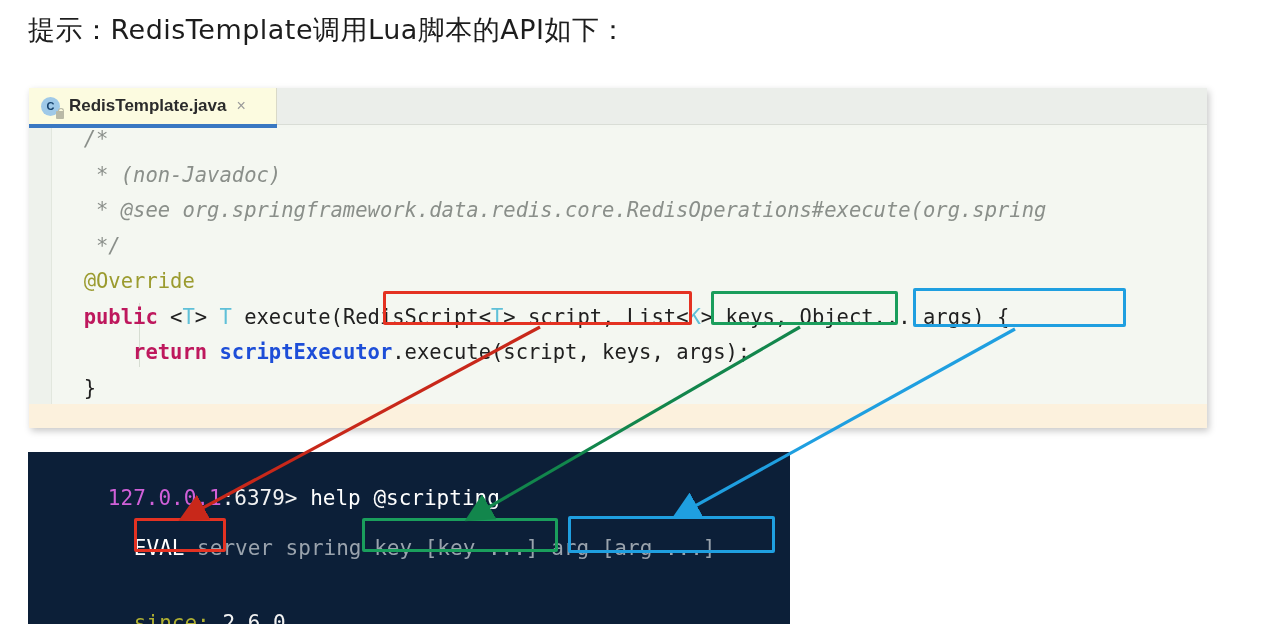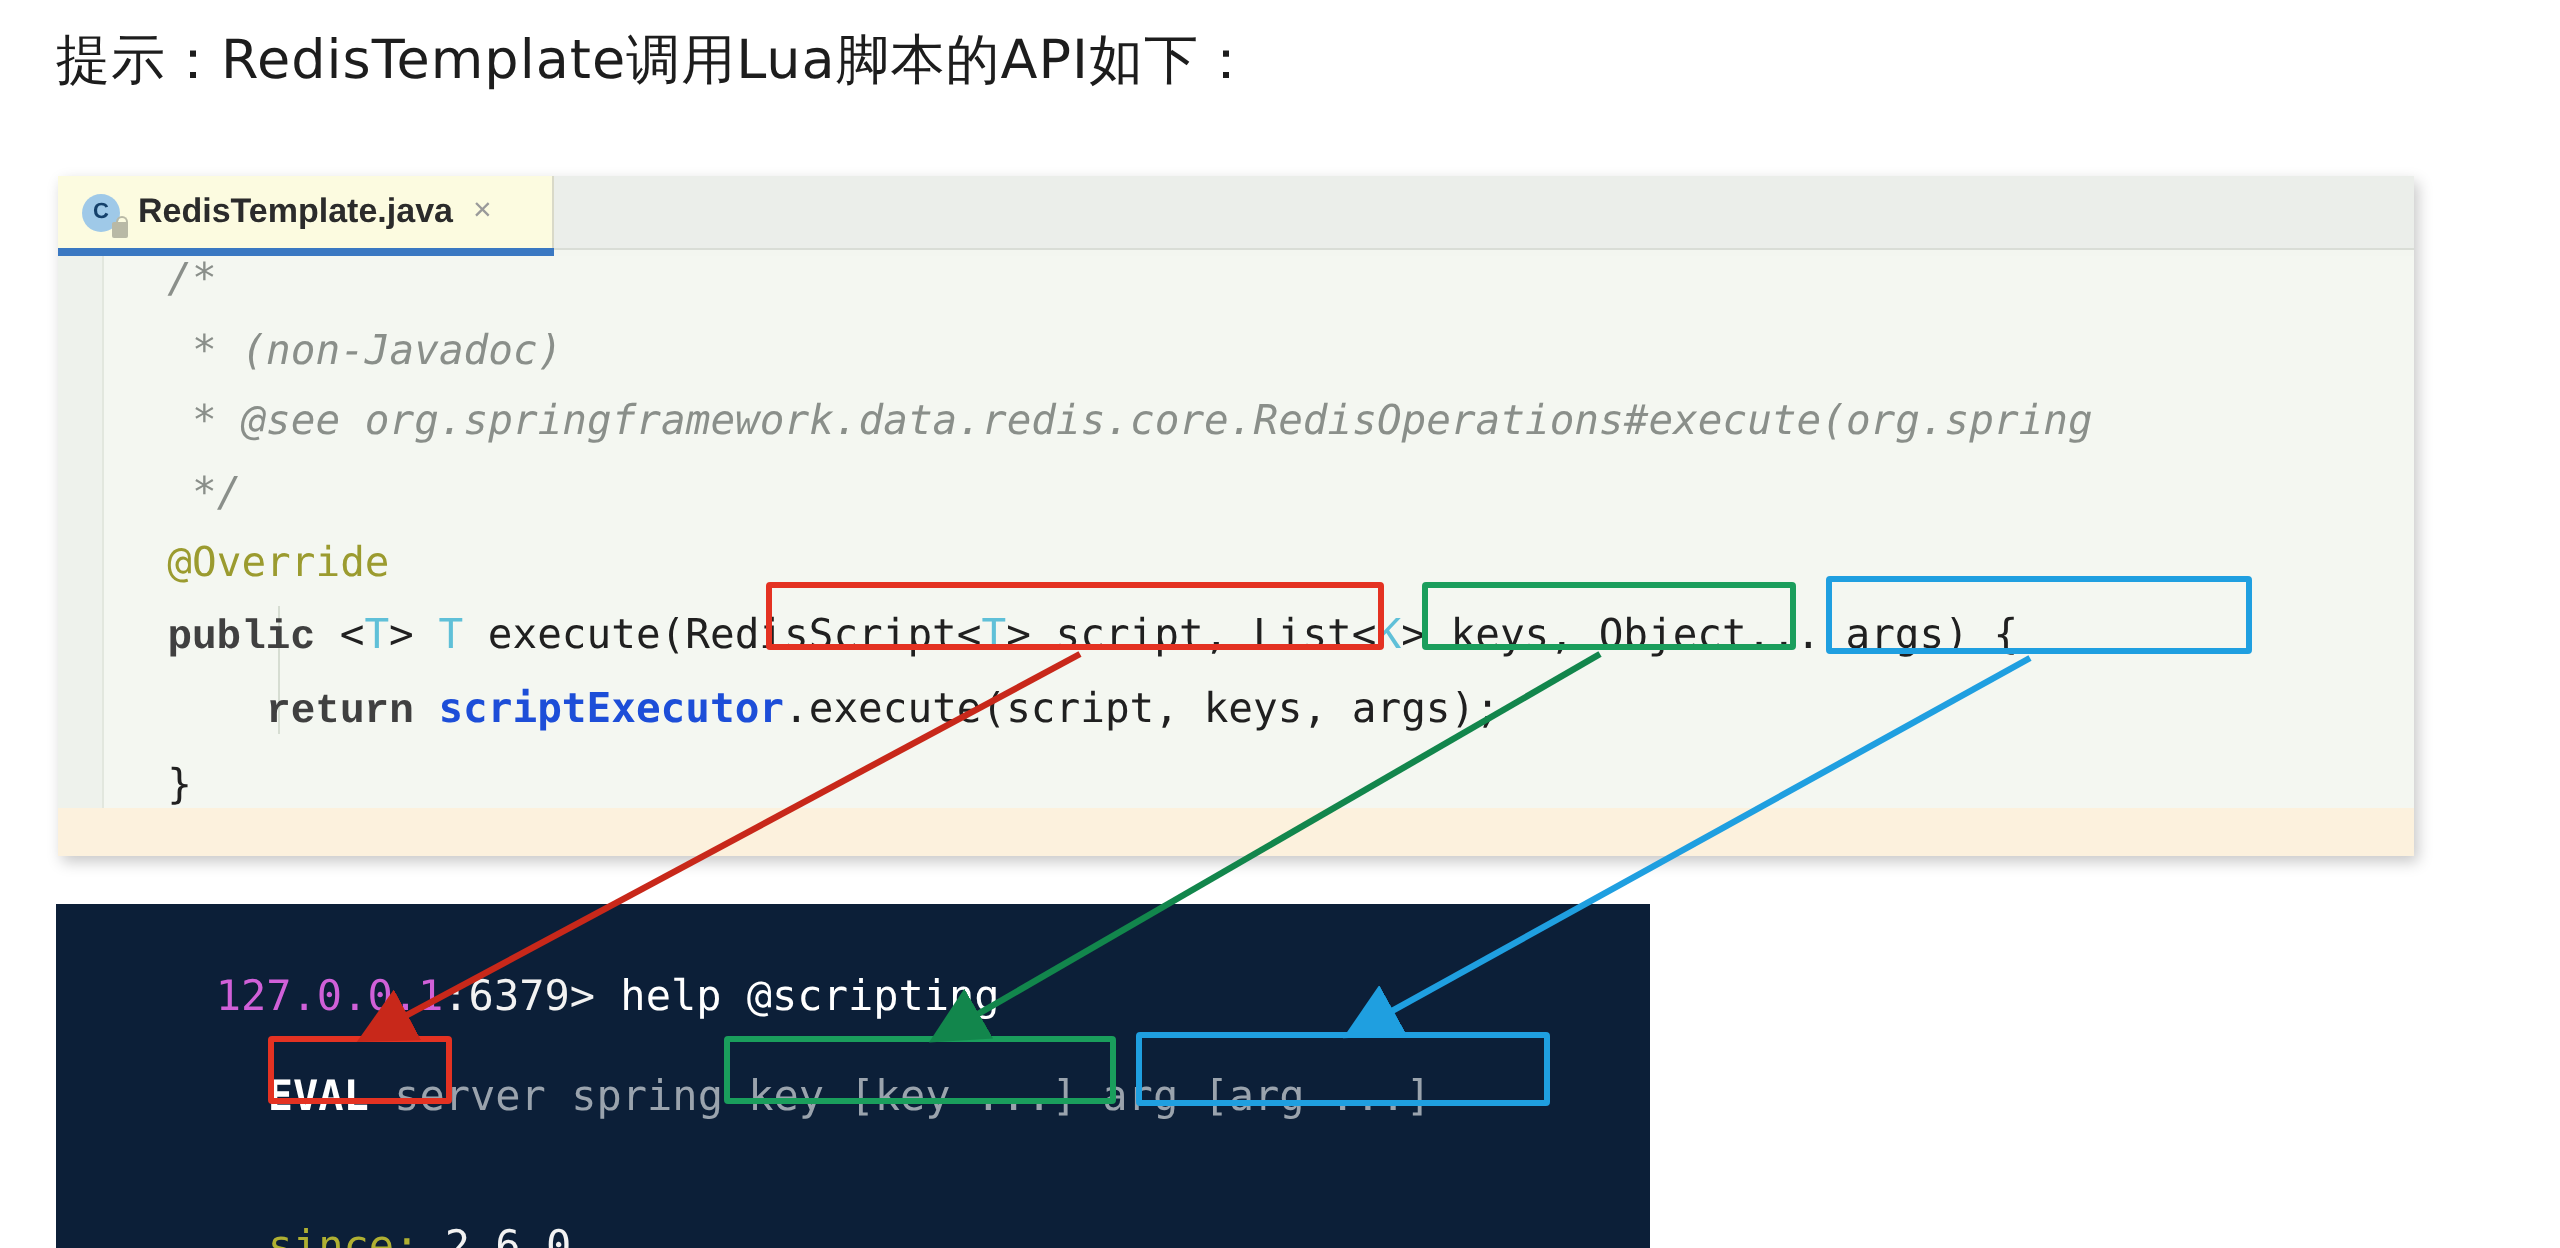--- a/index.html
+++ b/index.html
@@ -92,50 +92,49 @@
   .code{
     position:absolute;left:30px;top:-6px;
     font-family:"DejaVu Sans Mono","Liberation Mono",monospace;
     font-size:20.5px;
     line-height:35.5px;
     white-space:pre;
     color:#202020;
   }
   .cm{color:#8a8f8a;font-style:italic;}
   .ann{color:#9b9b2f;}
-  .kw{color:#404040;font-weight:bold;font-family:Liberation Mono, monospace;}
+  .kw{color:#be185d;font-weight:bold;}
   .gen{color:#5fc0d8;}
   .fld{color:#1d4ed8;font-weight:bold;}
   .pl{color:#202020;}
   .bottomband{
     position:absolute;left:0;bottom:0;width:100%;height:24px;
     background:#fcf1dd;
   }
 
   
   .term{
     position:absolute;left:28px;top:452px;
     width:762px;height:172px;
     background:#0c1f38;
     overflow:hidden;
-    padding-left:35px;
   }
   .tline{
     position:absolute;left:30px;
     font-family:"DejaVu Sans Mono","Liberation Mono",monospace;
     font-size:21px;white-space:pre;color:#e8e8e8;
   }
   .t1{top:10px;left:4px;}
   .t2{top:60px;}
   .t3{top:98px;}
   .t4{top:135px;}
   .host{color:#d060d8;}
   .prompt{color:#f2f2f2;}
   .cmdw{color:#ffffff;}
-  .evalkw{color:#ffffff;font-weight:bold;}
+  .evalkw{color:#ffffff;font-weight:normal;}
   .argtxt{color:#9aa3ad;}
   .lbl{color:#b0b032;}
   .val{color:#f2f2f2;}
 
   
   .hlbox{
     position:absolute;box-sizing:border-box;
     border-width:3px;border-style:solid;border-radius:2px;
     pointer-events:none;
   }

